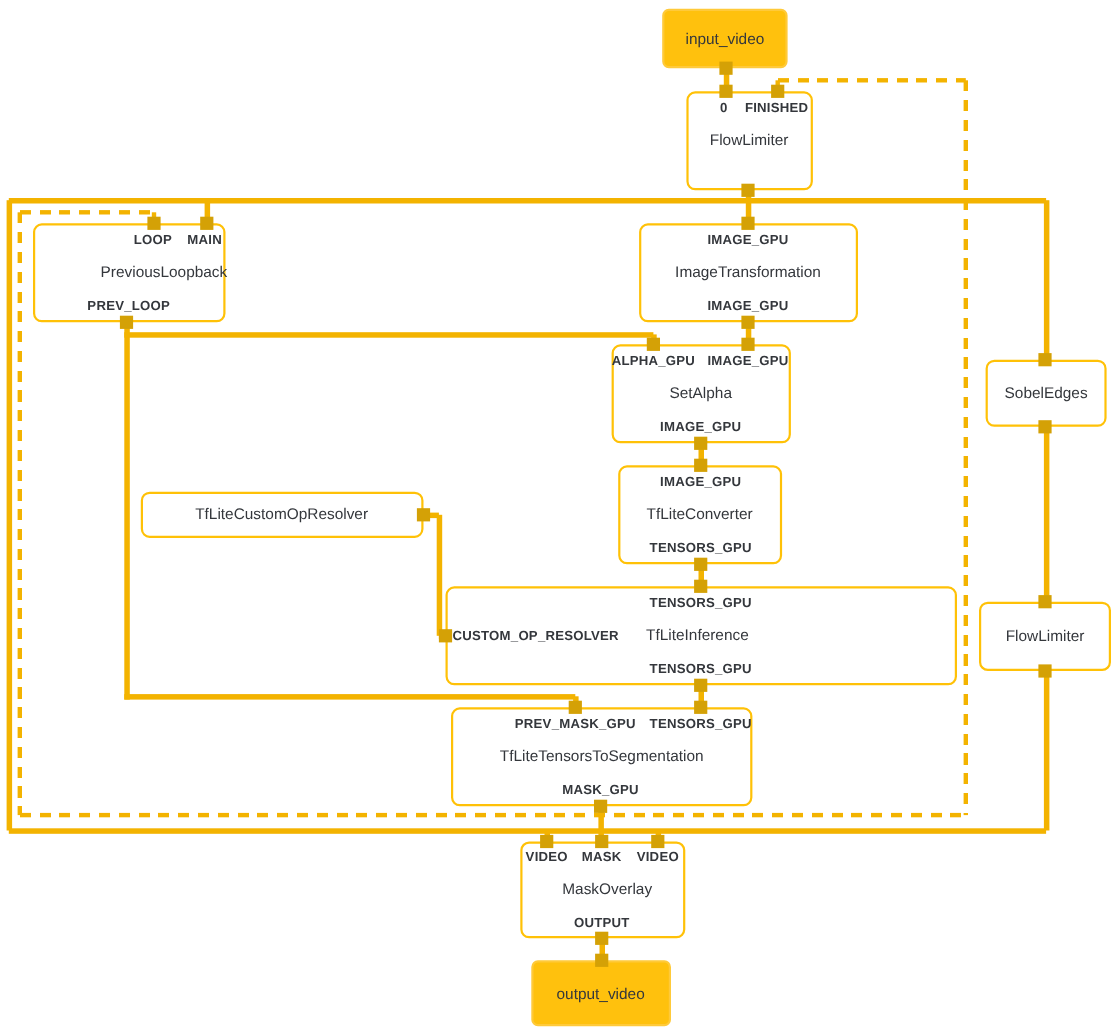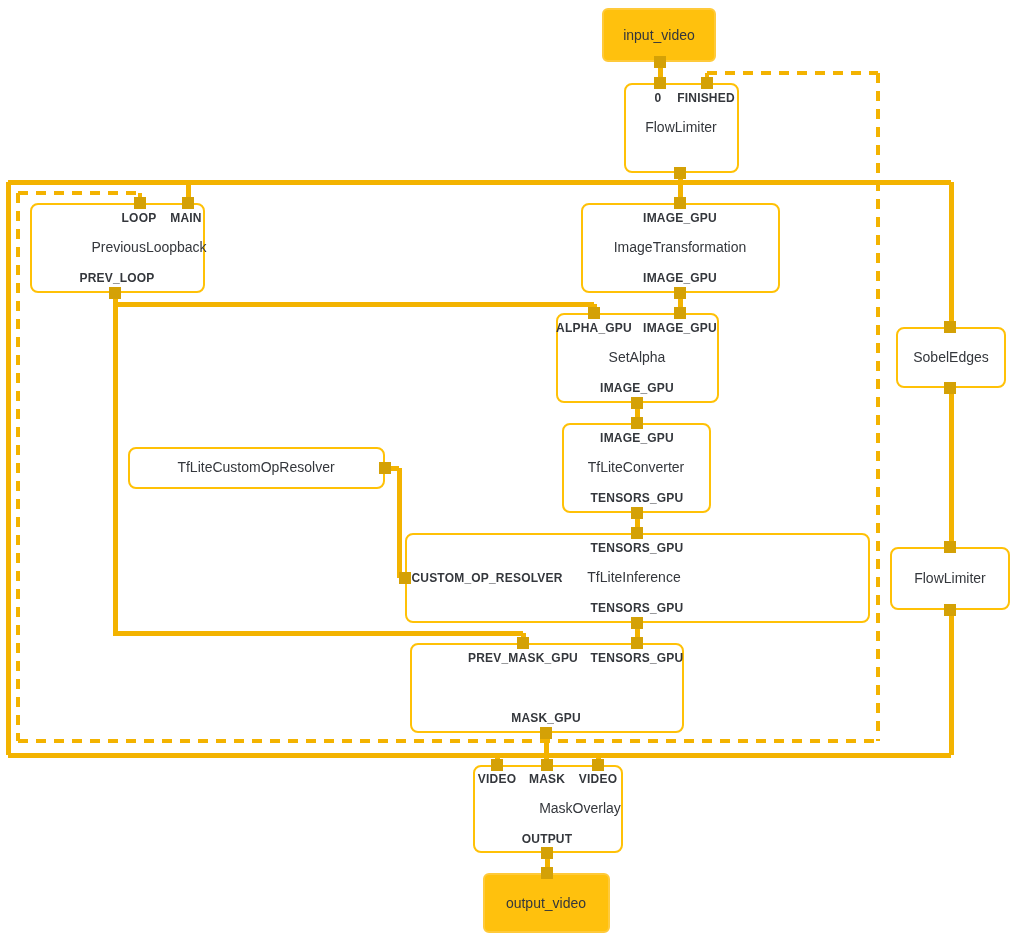--- a/index.html
+++ b/index.html
@@ -80,22 +80,23 @@
     <div class="lbl title" style="left: 680px; top: 247px;">ImageTransformation</div>
     <div class="node" style="left: 556px; top: 313px; width: 163px; height: 90px;"></div>
     <div class="lbl title" style="left: 637px; top: 357px;">SetAlpha</div>
     <div class="node" style="left: 562px; top: 423px; width: 149px; height: 90px;"></div>
     <div class="lbl title" style="left: 636px; top: 467px;">TfLiteConverter</div>
     <div class="node" style="left: 128px; top: 447px; width: 257px; height: 42px;"></div>
     <div class="lbl title" style="left: 256px; top: 467px;">TfLiteCustomOpResolver</div>
     <div class="node" style="left: 405px; top: 533px; width: 465px; height: 90px;"></div>
     <div class="lbl title" style="left: 634px; top: 577px;">TfLiteInference</div>
     <div class="node" style="left: 410px; top: 643px; width: 274px; height: 90px;"></div>
+    <div class="lbl title" style="left: 547px; top: 687px;">TfLiteTensorsToSegmentation</div>
     <div class="node" style="left: 473px; top: 765px; width: 150px; height: 88px;"></div>
-    <div class="lbl title" style="left: 580px; top: 808px;">MaskOverlay</div>
+    <div class="lbl title" style="left: 552px; top: 808px;">MaskOverlay</div>
     <div class="node io" style="left: 483px; top: 873px; width: 127px; height: 60px;"></div>
     <div class="lbl title" style="left: 546px; top: 903px;">output_video</div>
     <div class="node" style="left: 896px; top: 327px; width: 110px; height: 61px;"></div>
     <div class="lbl title" style="left: 951px; top: 357px;">SobelEdges</div>
     <div class="node" style="left: 890px; top: 547px; width: 120px; height: 63px;"></div>
     <div class="lbl title" style="left: 950px; top: 578px;">FlowLimiter</div>
     <div class="lbl port-label" style="left: 658px; top: 98px;">0</div>
     <div class="lbl port-label" style="left: 706px; top: 98px;">FINISHED</div>
     <div class="lbl port-label" style="left: 139px; top: 218px;">LOOP</div>
     <div class="lbl port-label" style="left: 186px; top: 218px;">MAIN</div>

